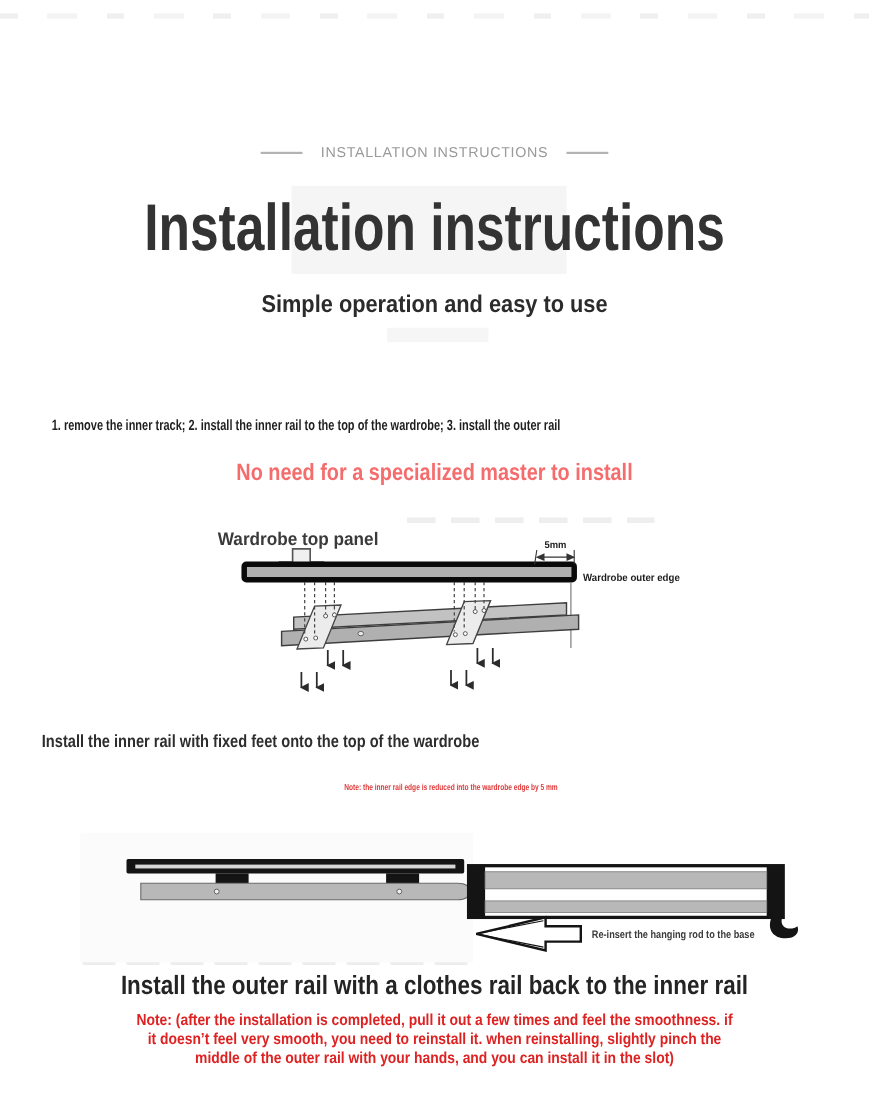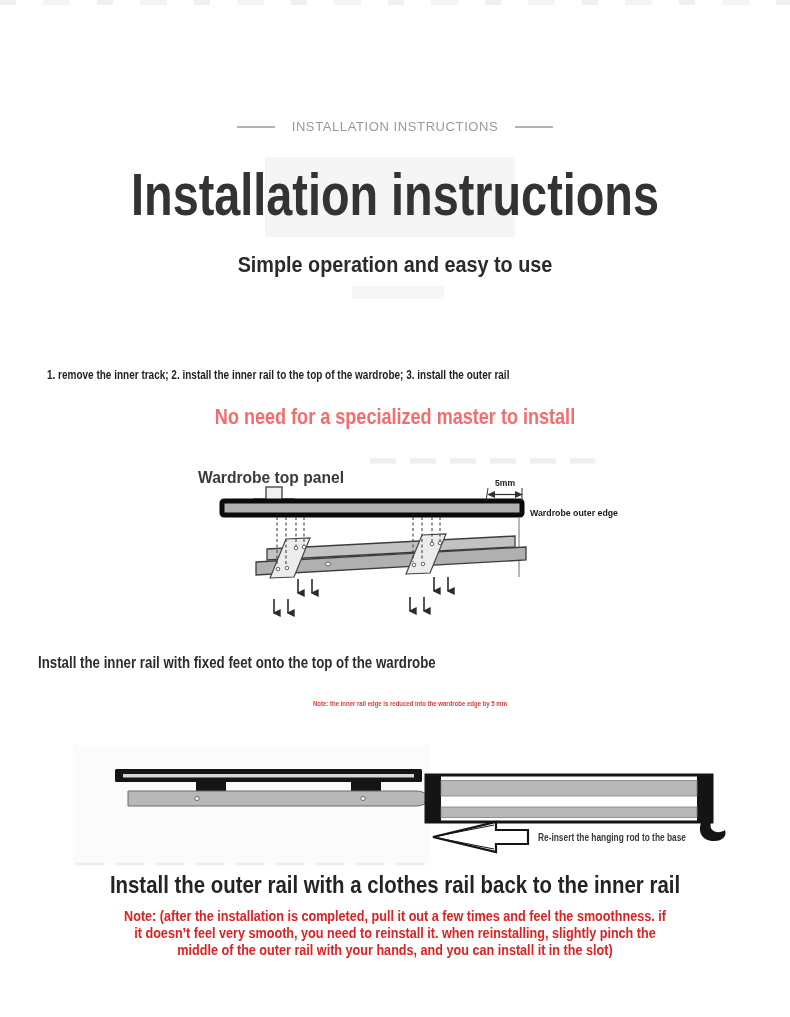--- a/index.html
+++ b/index.html
@@ -1,17 +1,17 @@
 <!DOCTYPE html>
 <html><head>
 <meta charset="utf-8">
 <style>
   html,body{margin:0;padding:0;background:#fff;}
   .page{
-    position:relative;width:790px;height:979px;margin:0 auto;
+    position:relative;width:790px;height:979px;margin:12px auto;
     background:#fff;overflow:hidden;
     font-family:"Liberation Sans",sans-serif;color:#2b2b2b;
   }
   .abs{position:absolute;}
   .top-artifacts{
     top:0;left:0;width:790px;height:5px;opacity:.45;
     background:repeating-linear-gradient(90deg,#dcdcdc 0 16px,transparent 16px 43px,#e6e6e6 43px 70px,transparent 70px 97px);
   }
   .eyebrow{top:119px;left:0;width:100%;display:flex;justify-content:center;align-items:center;gap:17px;}
   .eyebrow .dash{display:inline-block;width:38px;height:2px;background:#b3b3b3;}

